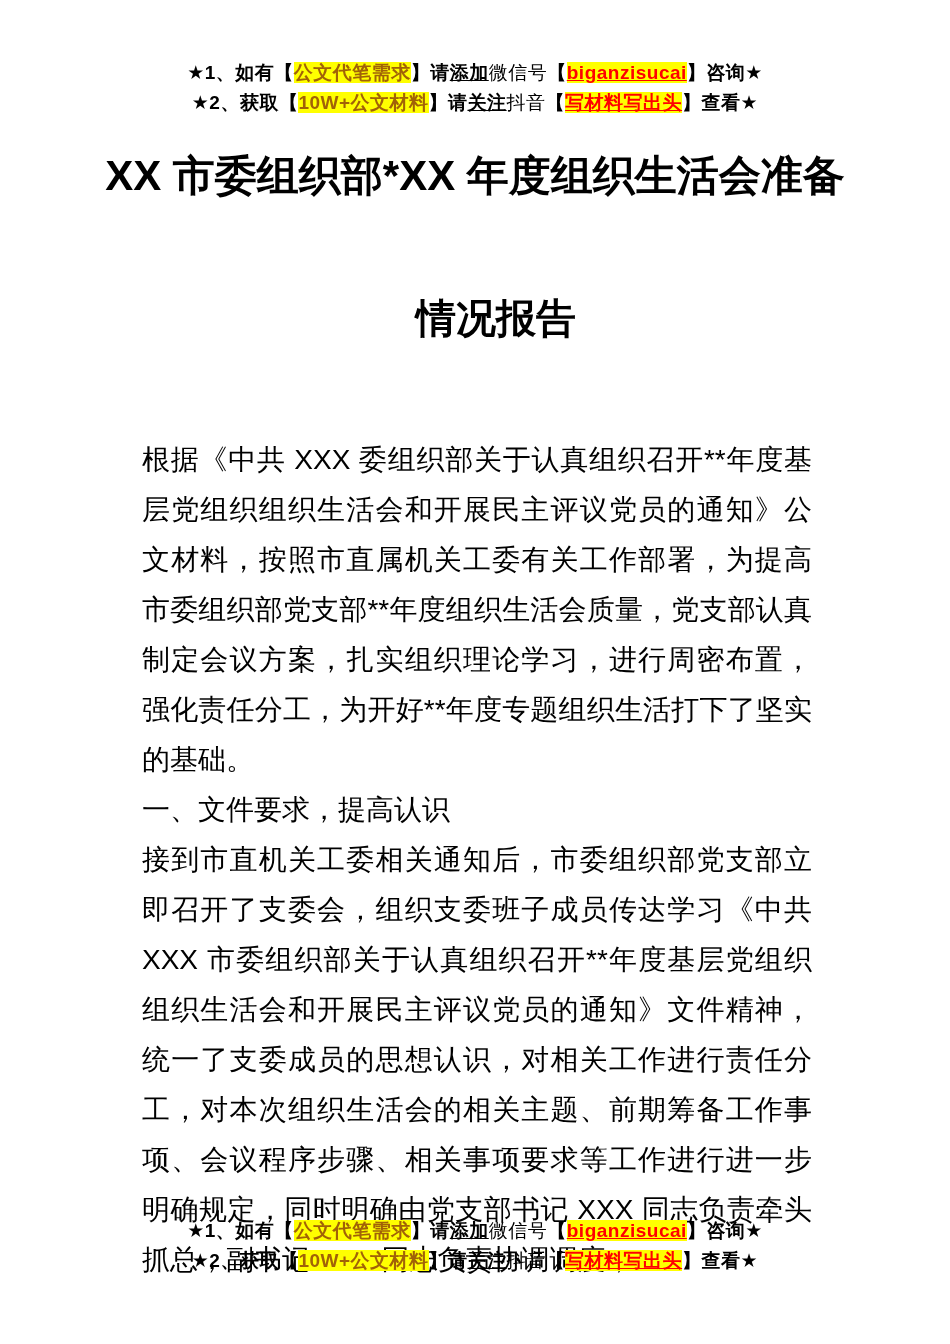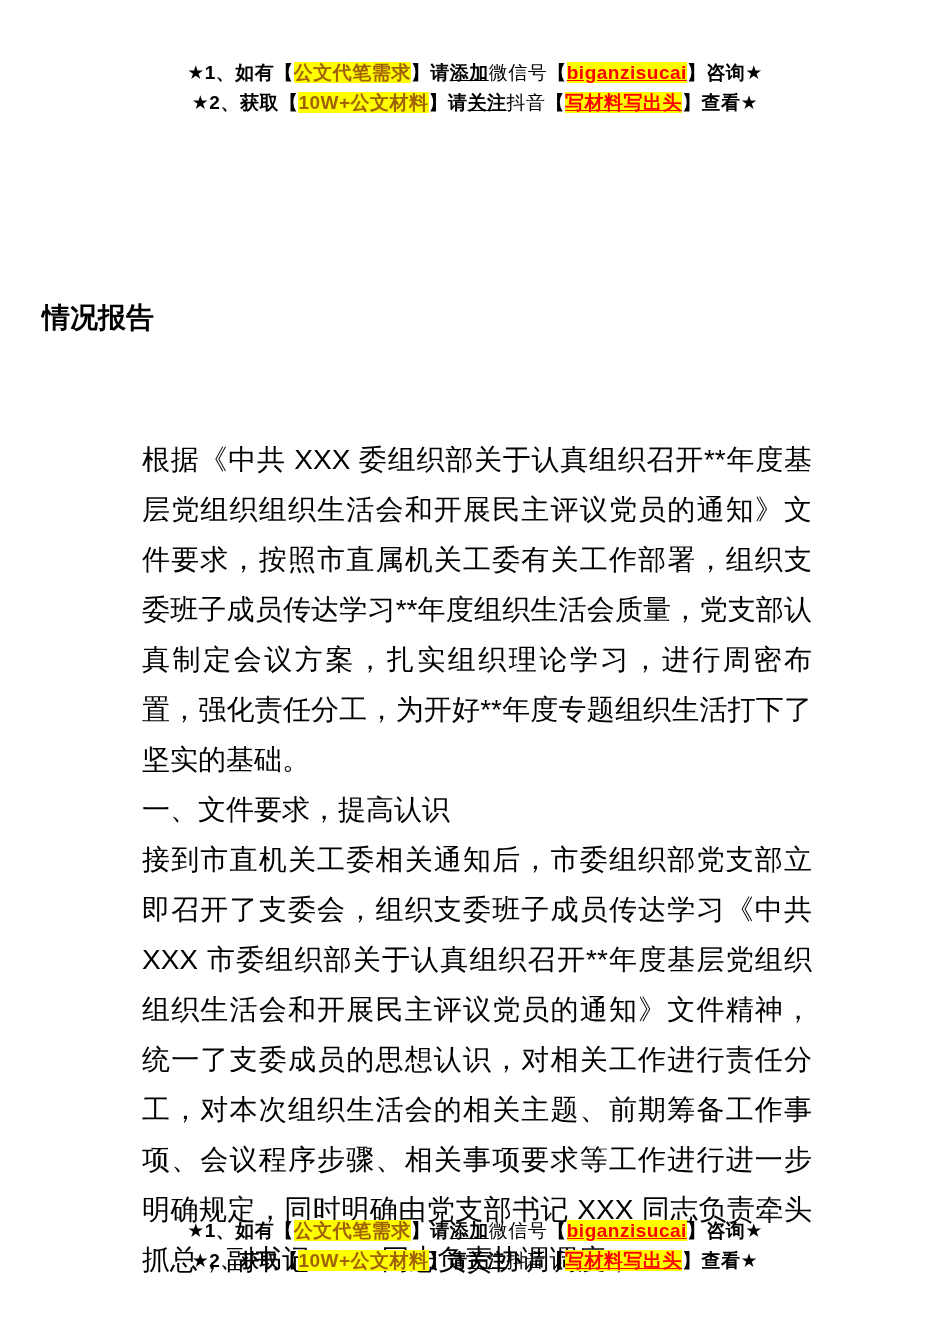--- a/index.html
+++ b/index.html
@@ -56,22 +56,22 @@
     font-size: 42px;
     line-height: 60px;
     font-weight: bold;
   }
   .doc-subtitle {
     position: absolute;
     top: 290px;
     left: 0;
     right: 0;
     margin: 0;
-    text-align: left;
-    font-size: 28px;
+    text-align: center;
+    font-size: 40px;
     line-height: 56px;
     font-weight: bold;
     padding-left: 42px;
   }
 
   
   .body-text {
     position: absolute;
     top: 435px;
     left: 142px;
@@ -86,24 +86,25 @@
 </head>
 <body>
 
 <div class="page">
 
   <div class="promo promo-header">
     <div class="promo-line"><span>★1、如有【</span><span class="hl">公文代笔需求</span><span>】请</span><span class="u">添加</span><span class="reg">微信号</span><span>【</span><span class="hl-u">biganzisucai</span><span>】咨询★</span></div>
     <div class="promo-line"><span>★2、获取【</span><span class="hl">10W+公文材料</span><span>】请</span><span class="u">关注</span><span class="reg">抖音</span><span>【</span><span class="hl-u">写材料写出头</span><span>】查看★</span></div>
   </div>
 
+  <h1 class="doc-title">XX 市委组织部*XX 年度组织生活会准备</h1>
   <h2 class="doc-subtitle">情况报告</h2>
 
   <div class="body-text">
-    <p>根据《中共 XXX 委组织部关于认真组织召开**年度基层党组织组织生活会和开展民主评议党员的通知》文件要求，按照市直属机关工委有关工作部署，组织支委班子成员传达学习**年度组织生活会质量，党支部认真制定会议方案，扎实组织理论学习，进行周密布置，强化责任分工，为开好**年度专题组织生活打下了坚实的基础。</p>
+    <p>根据《中共 XXX 委组织部关于认真组织召开**年度基层党组织组织生活会和开展民主评议党员的通知》公文材料，按照市直属机关工委有关工作部署，为提高市委组织部党支部**年度组织生活会质量，党支部认真制定会议方案，扎实组织理论学习，进行周密布置，强化责任分工，为开好**年度专题组织生活打下了坚实的基础。</p>
     <p>一、文件要求，提高认识</p>
     <p>接到市直机关工委相关通知后，市委组织部党支部立即召开了支委会，组织支委班子成员传达学习《中共 XXX 市委组织部关于认真组织召开**年度基层党组织组织生活会和开展民主评议党员的通知》文件精神，统一了支委成员的思想认识，对相关工作进行责任分工，对本次组织生活会的相关主题、前期筹备工作事项、会议程序步骤、相关事项要求等工作进行进一步明确规定，同时明确由党支部书记 XXX 同志负责牵头抓总，副书记 XXX 同志负责协调调度，</p>
   </div>
 
   <div class="promo promo-footer">
     <div class="promo-line"><span>★1、如有【</span><span class="hl">公文代笔需求</span><span>】请</span><span class="u">添加</span><span class="reg">微信号</span><span>【</span><span class="hl-u">biganzisucai</span><span>】咨询★</span></div>
     <div class="promo-line"><span>★2、获取【</span><span class="hl">10W+公文材料</span><span>】请</span><span class="u">关注</span><span class="reg">抖音</span><span>【</span><span class="hl-u">写材料写出头</span><span>】查看★</span></div>
   </div>
 
 </div>

